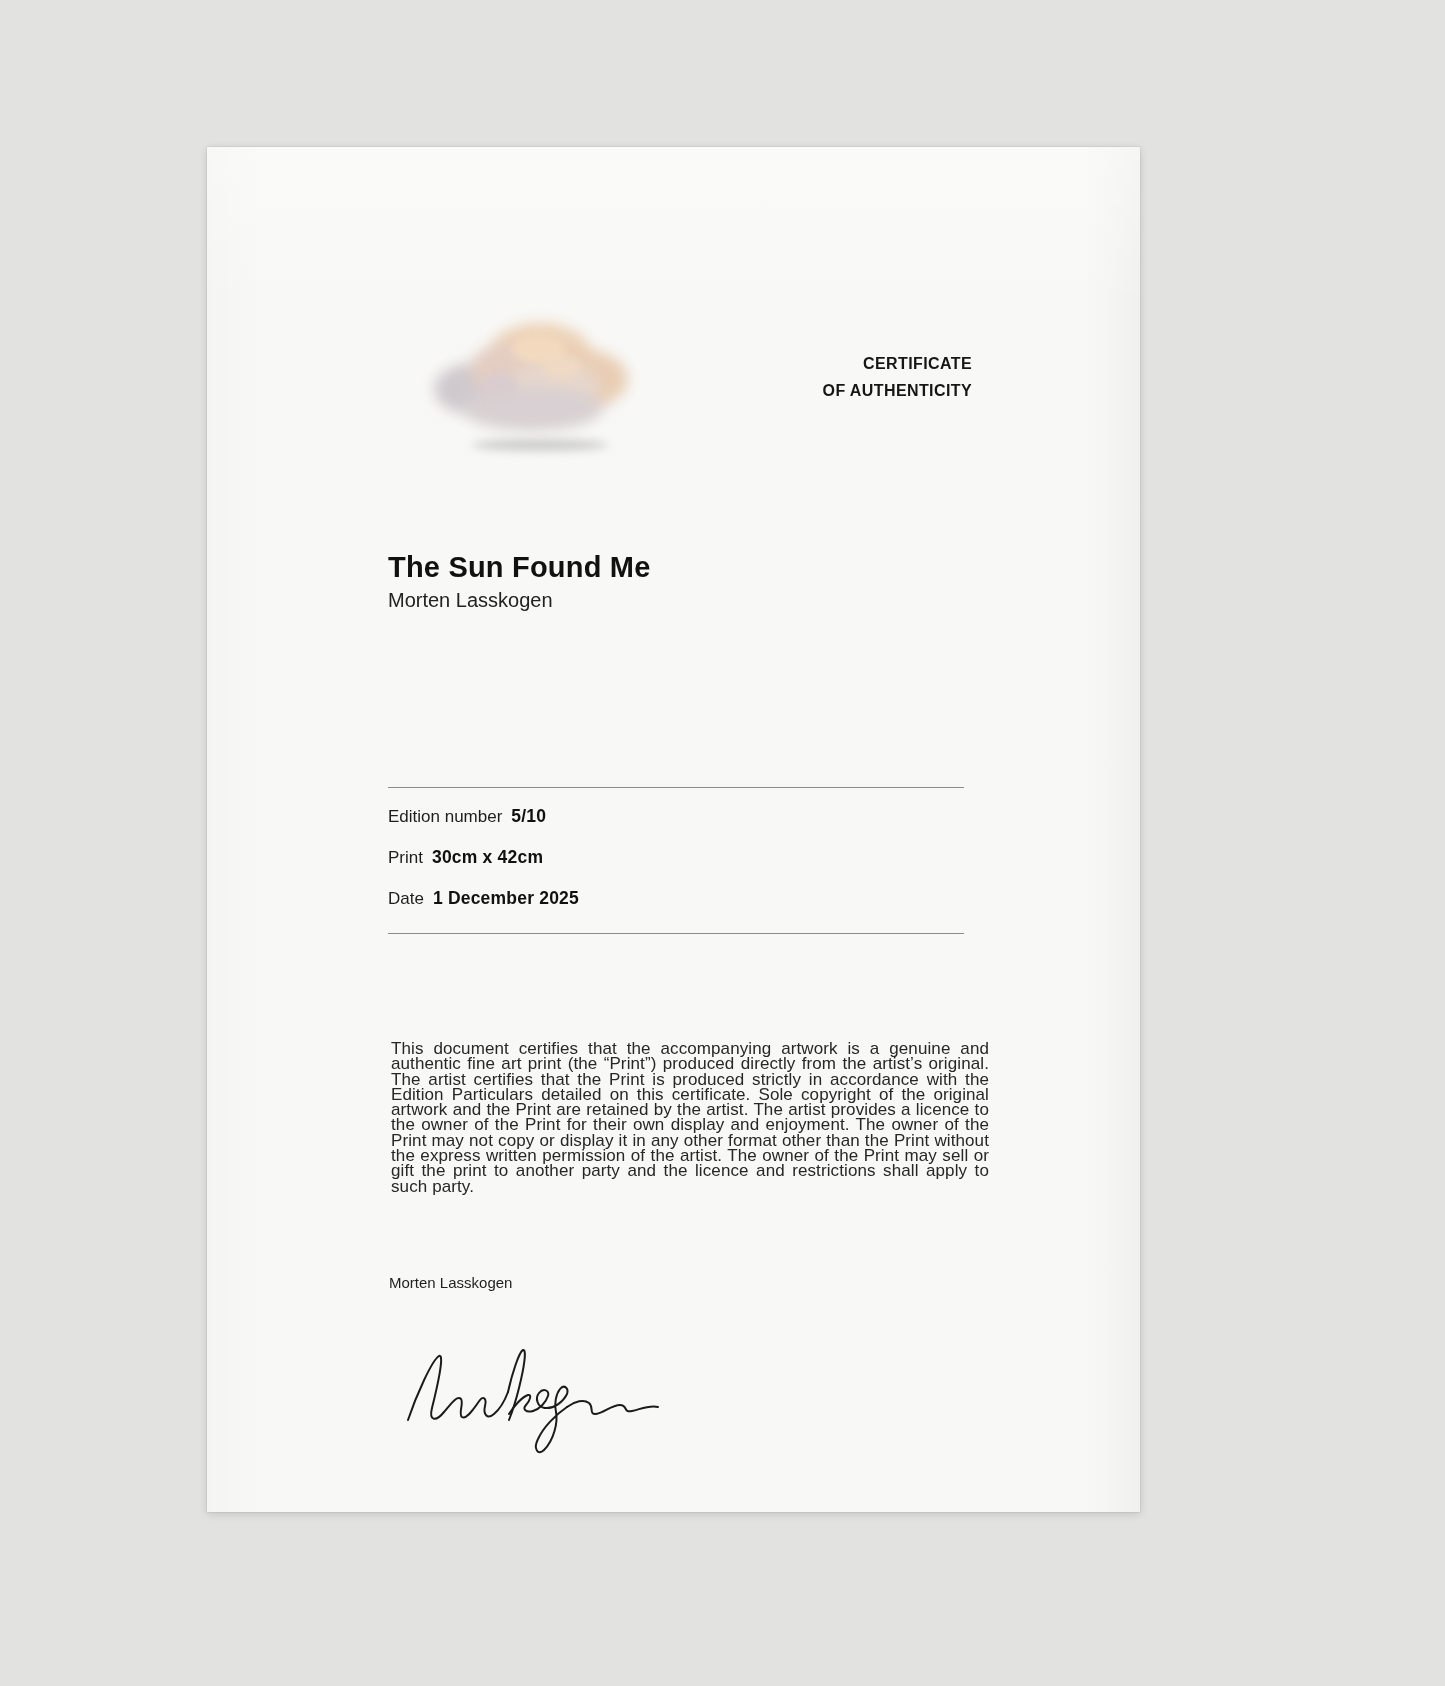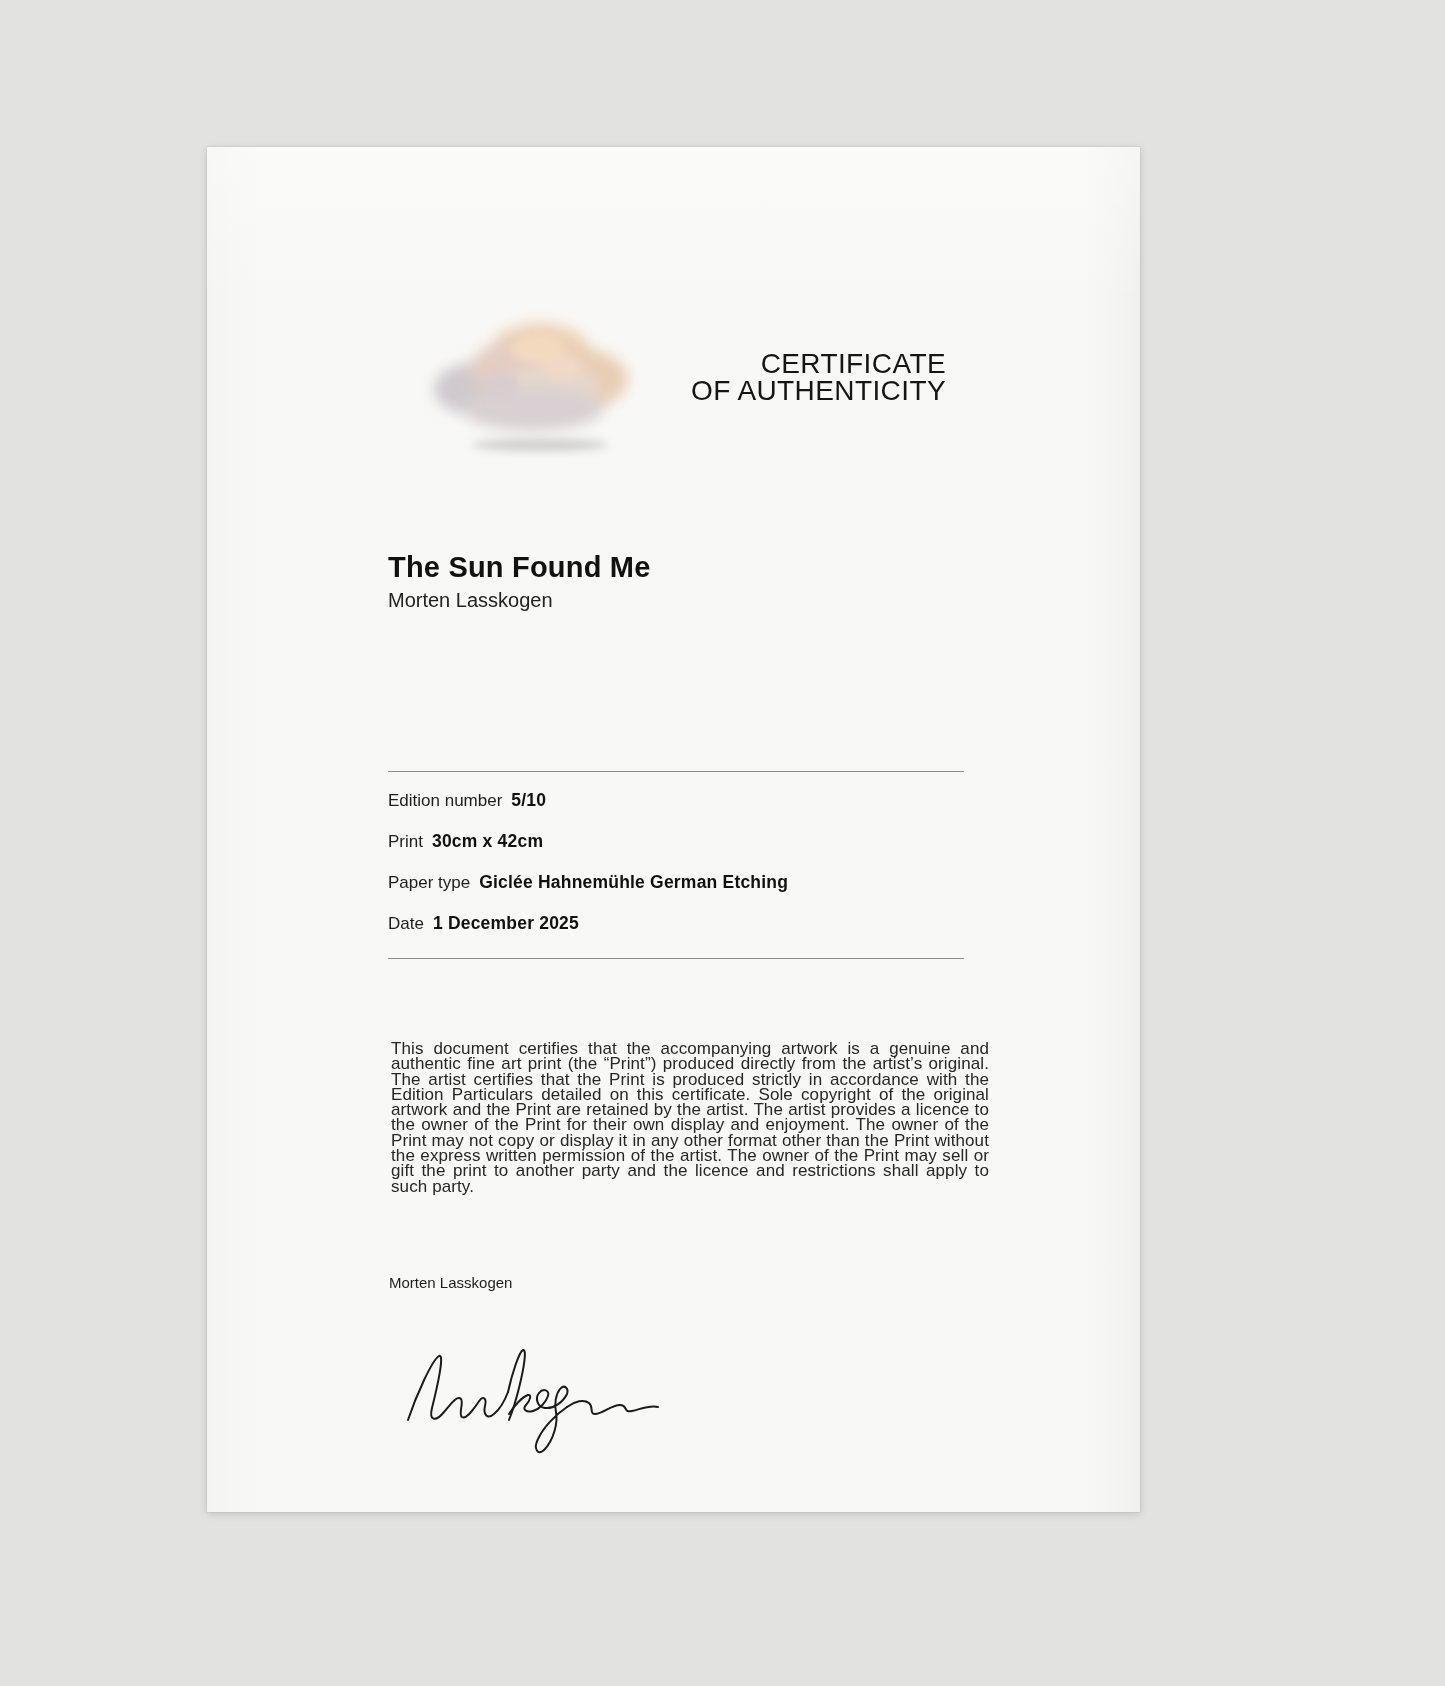--- a/index.html
+++ b/index.html
@@ -16,33 +16,33 @@
     background:#f8f8f6;
     background-image:linear-gradient(180deg, rgba(255,255,255,.35), rgba(255,255,255,0) 12%),
                      linear-gradient(90deg, rgba(0,0,0,.015), rgba(0,0,0,0) 6%, rgba(0,0,0,0) 94%, rgba(0,0,0,.03));
     box-shadow:0 2px 8px rgba(0,0,0,.14), 0 0 1px rgba(0,0,0,.25);
   }
   
   .cloud-wrap{position:absolute;left:205px;top:150px;width:260px;height:170px;}
   .cloud-wrap svg{overflow:visible;display:block;}
   
   .coa-header{
-    position:absolute;right:194px;top:203px;
+    position:absolute;right:168px;top:203px;
     text-align:right;
-    font-size:28px;line-height:27px;
+    font-size:16px;line-height:27px;
     letter-spacing:.4px;
-    color:#161616;font-weight:400;
+    color:#161616;font-weight:700;
   }
   
   .title-block{position:absolute;left:181px;top:404px;}
   .art-title{font-size:29px;font-weight:bold;color:#111;letter-spacing:.2px;line-height:32px;text-align:center;}
   .art-artist{font-size:20px;color:#222;margin-top:5px;line-height:24px;}
   
   .details{
-    position:absolute;left:181px;top:624px;width:576px;
+    position:absolute;left:181px;top:640px;width:576px;
     border-top:1px solid #8b8b89;
     border-bottom:1px solid #8b8b89;
     padding:8px 0 14px 0;
   }
   .detail-row{height:41px;display:flex;align-items:center;}
   .detail-label{font-size:17px;color:#1e1e1e;margin-right:9px;white-space:nowrap;}
   .detail-value{font-size:17.5px;font-weight:bold;color:#111;letter-spacing:.2px;white-space:nowrap;}
   
   .legal{
     position:absolute;left:184px;top:894px;width:598px;
@@ -106,24 +106,20 @@
   <div class="details">
     <div class="detail-row">
       <span class="detail-label">Edition number</span>
       <span class="detail-value">5/10</span>
     </div>
     <div class="detail-row">
       <span class="detail-label">Print</span>
       <span class="detail-value">30cm x 42cm</span>
     </div>
     <div class="detail-row">
-      <span class="detail-label">Paper type</span>
-      <span class="detail-value">Giclée Hahnemühle German Etching</span>
-    </div>
-    <div class="detail-row">
       <span class="detail-label">Date</span>
       <span class="detail-value">1 December 2025</span>
     </div>
   </div>
 
   <div class="legal">This document certifies that the accompanying artwork is a genuine and authentic fine art print (the “Print”) produced directly from the artist’s original. The artist certifies that the Print is produced strictly in accordance with the Edition Particulars detailed on this certificate. Sole copyright of the original artwork and the Print are retained by the artist. The artist provides a licence to the owner of the Print for their own display and enjoyment. The owner of the Print may not copy or display it in any other format other than the Print without the express written permission of the artist. The owner of the Print may sell or gift the print to another party and the licence and restrictions shall apply to such party.</div>
 
   <div class="signatory-name">Morten Lasskogen</div>
 
   <div class="signature">

